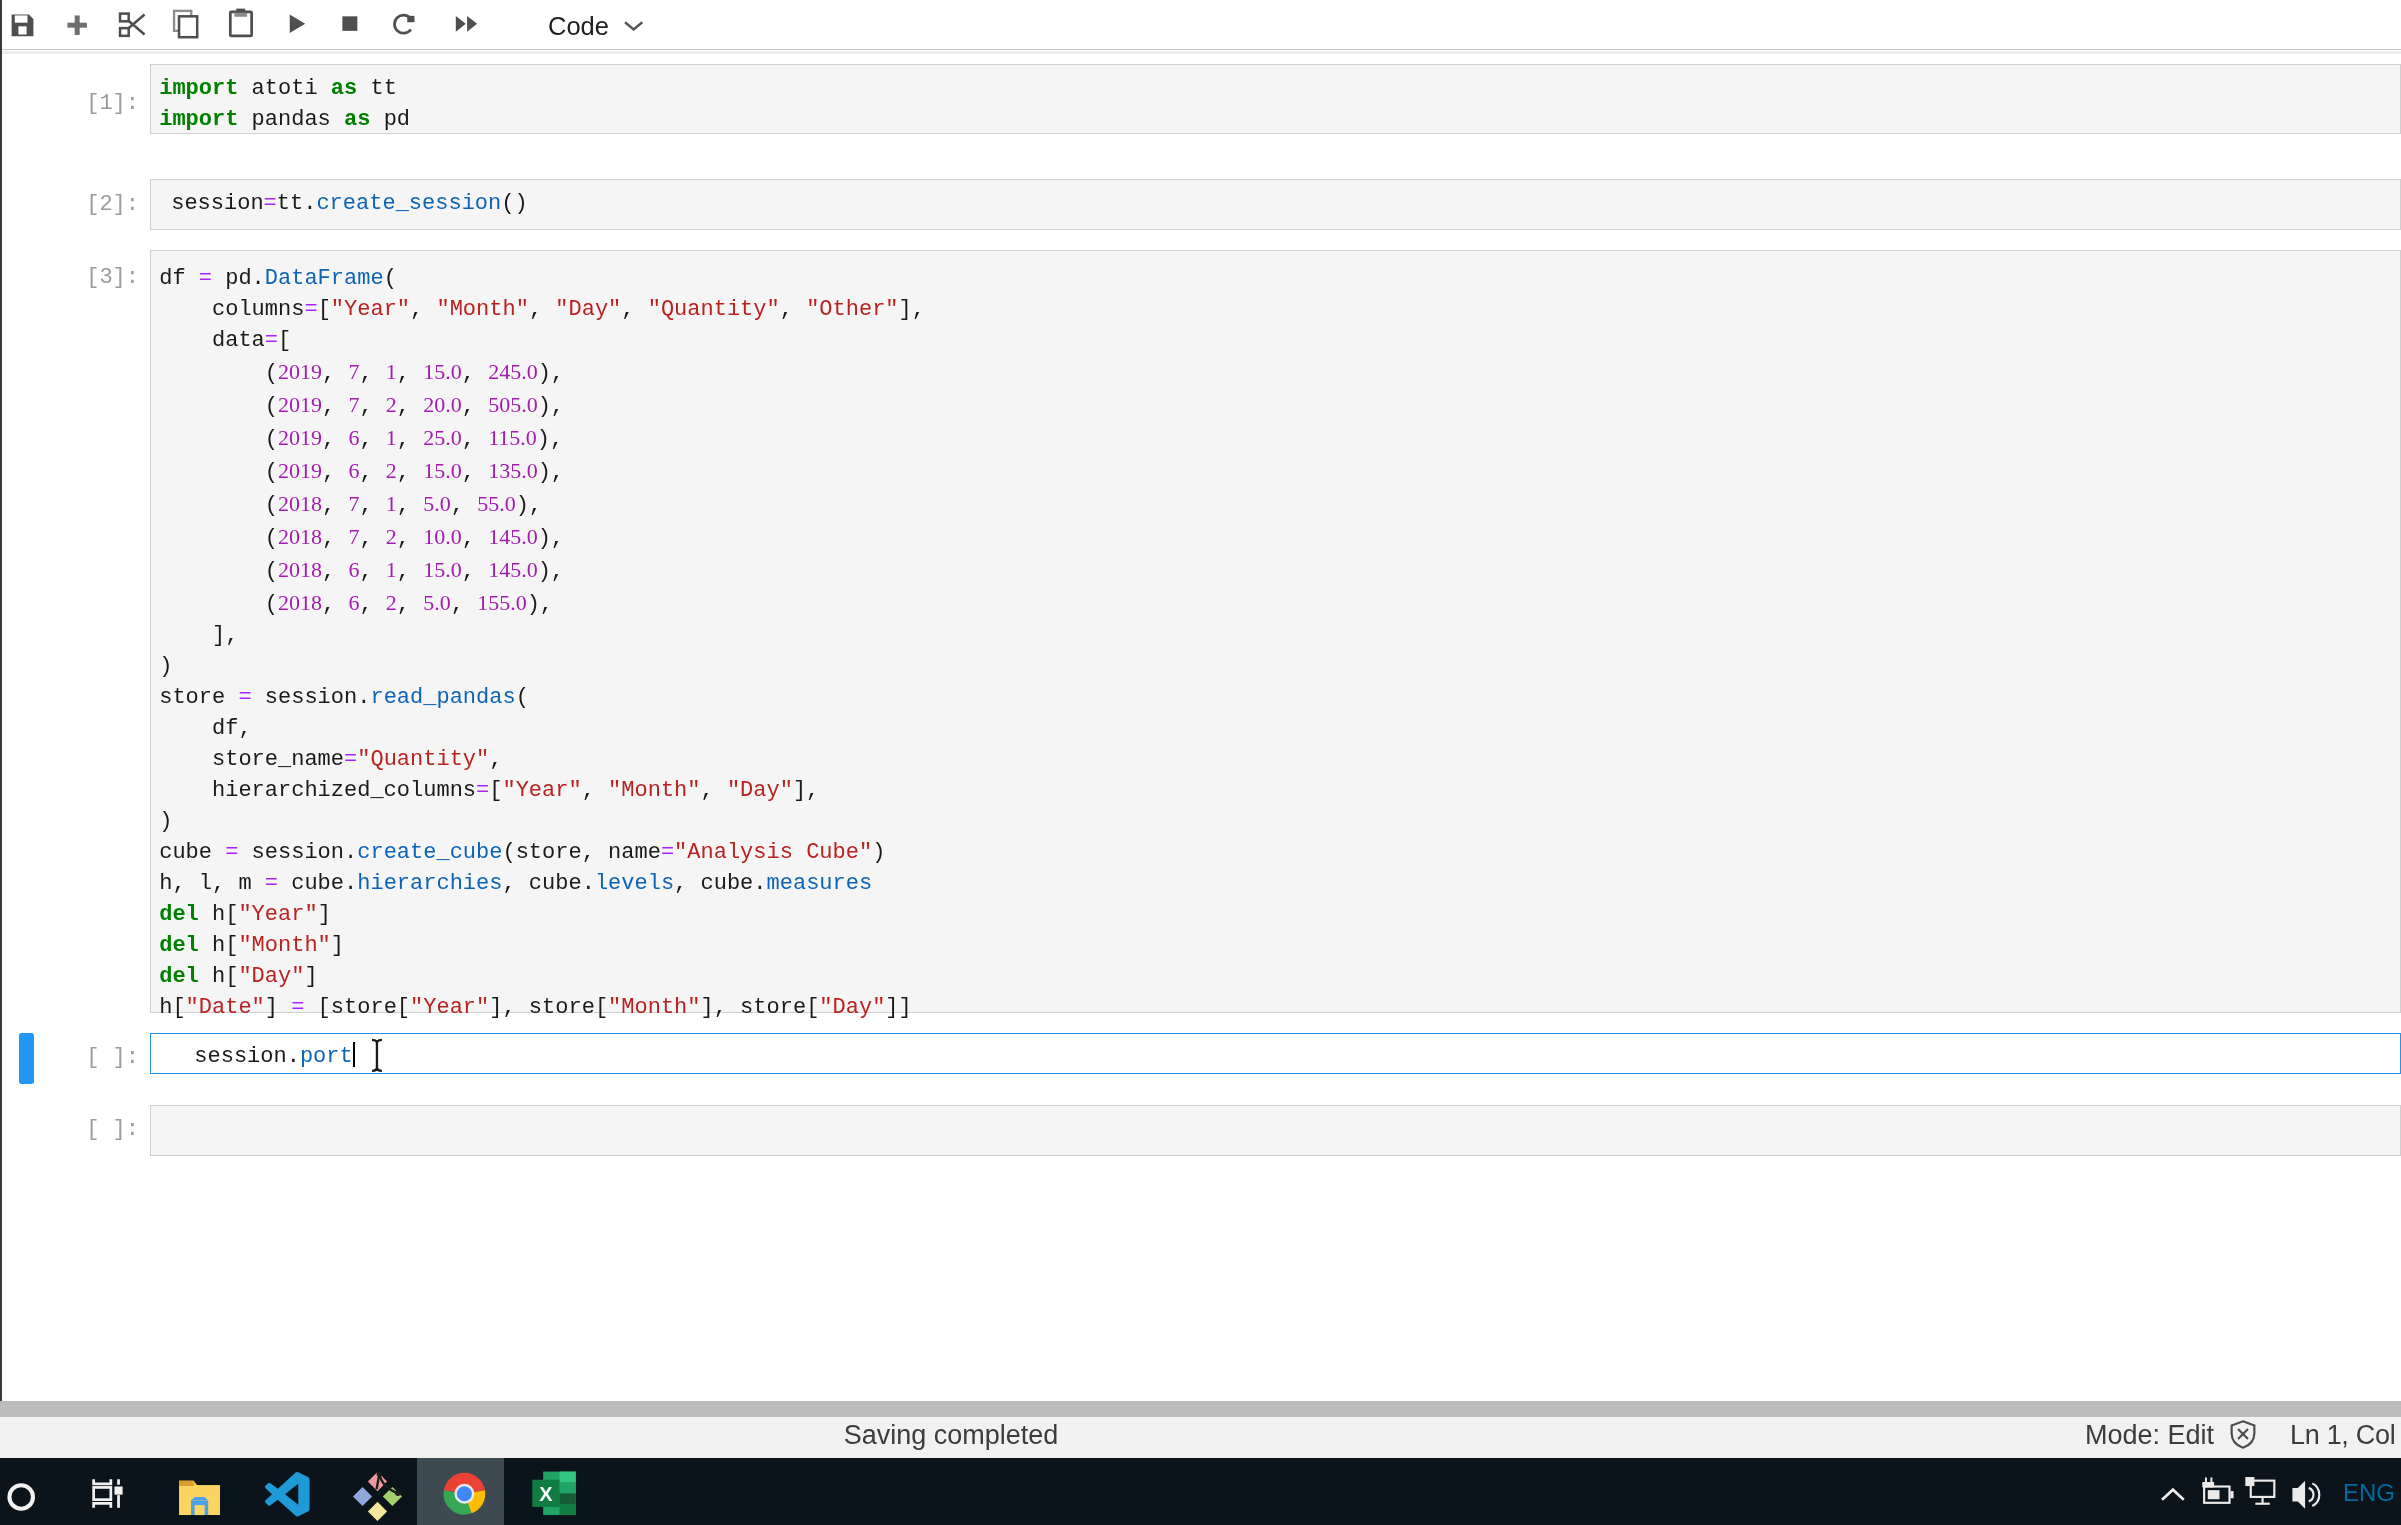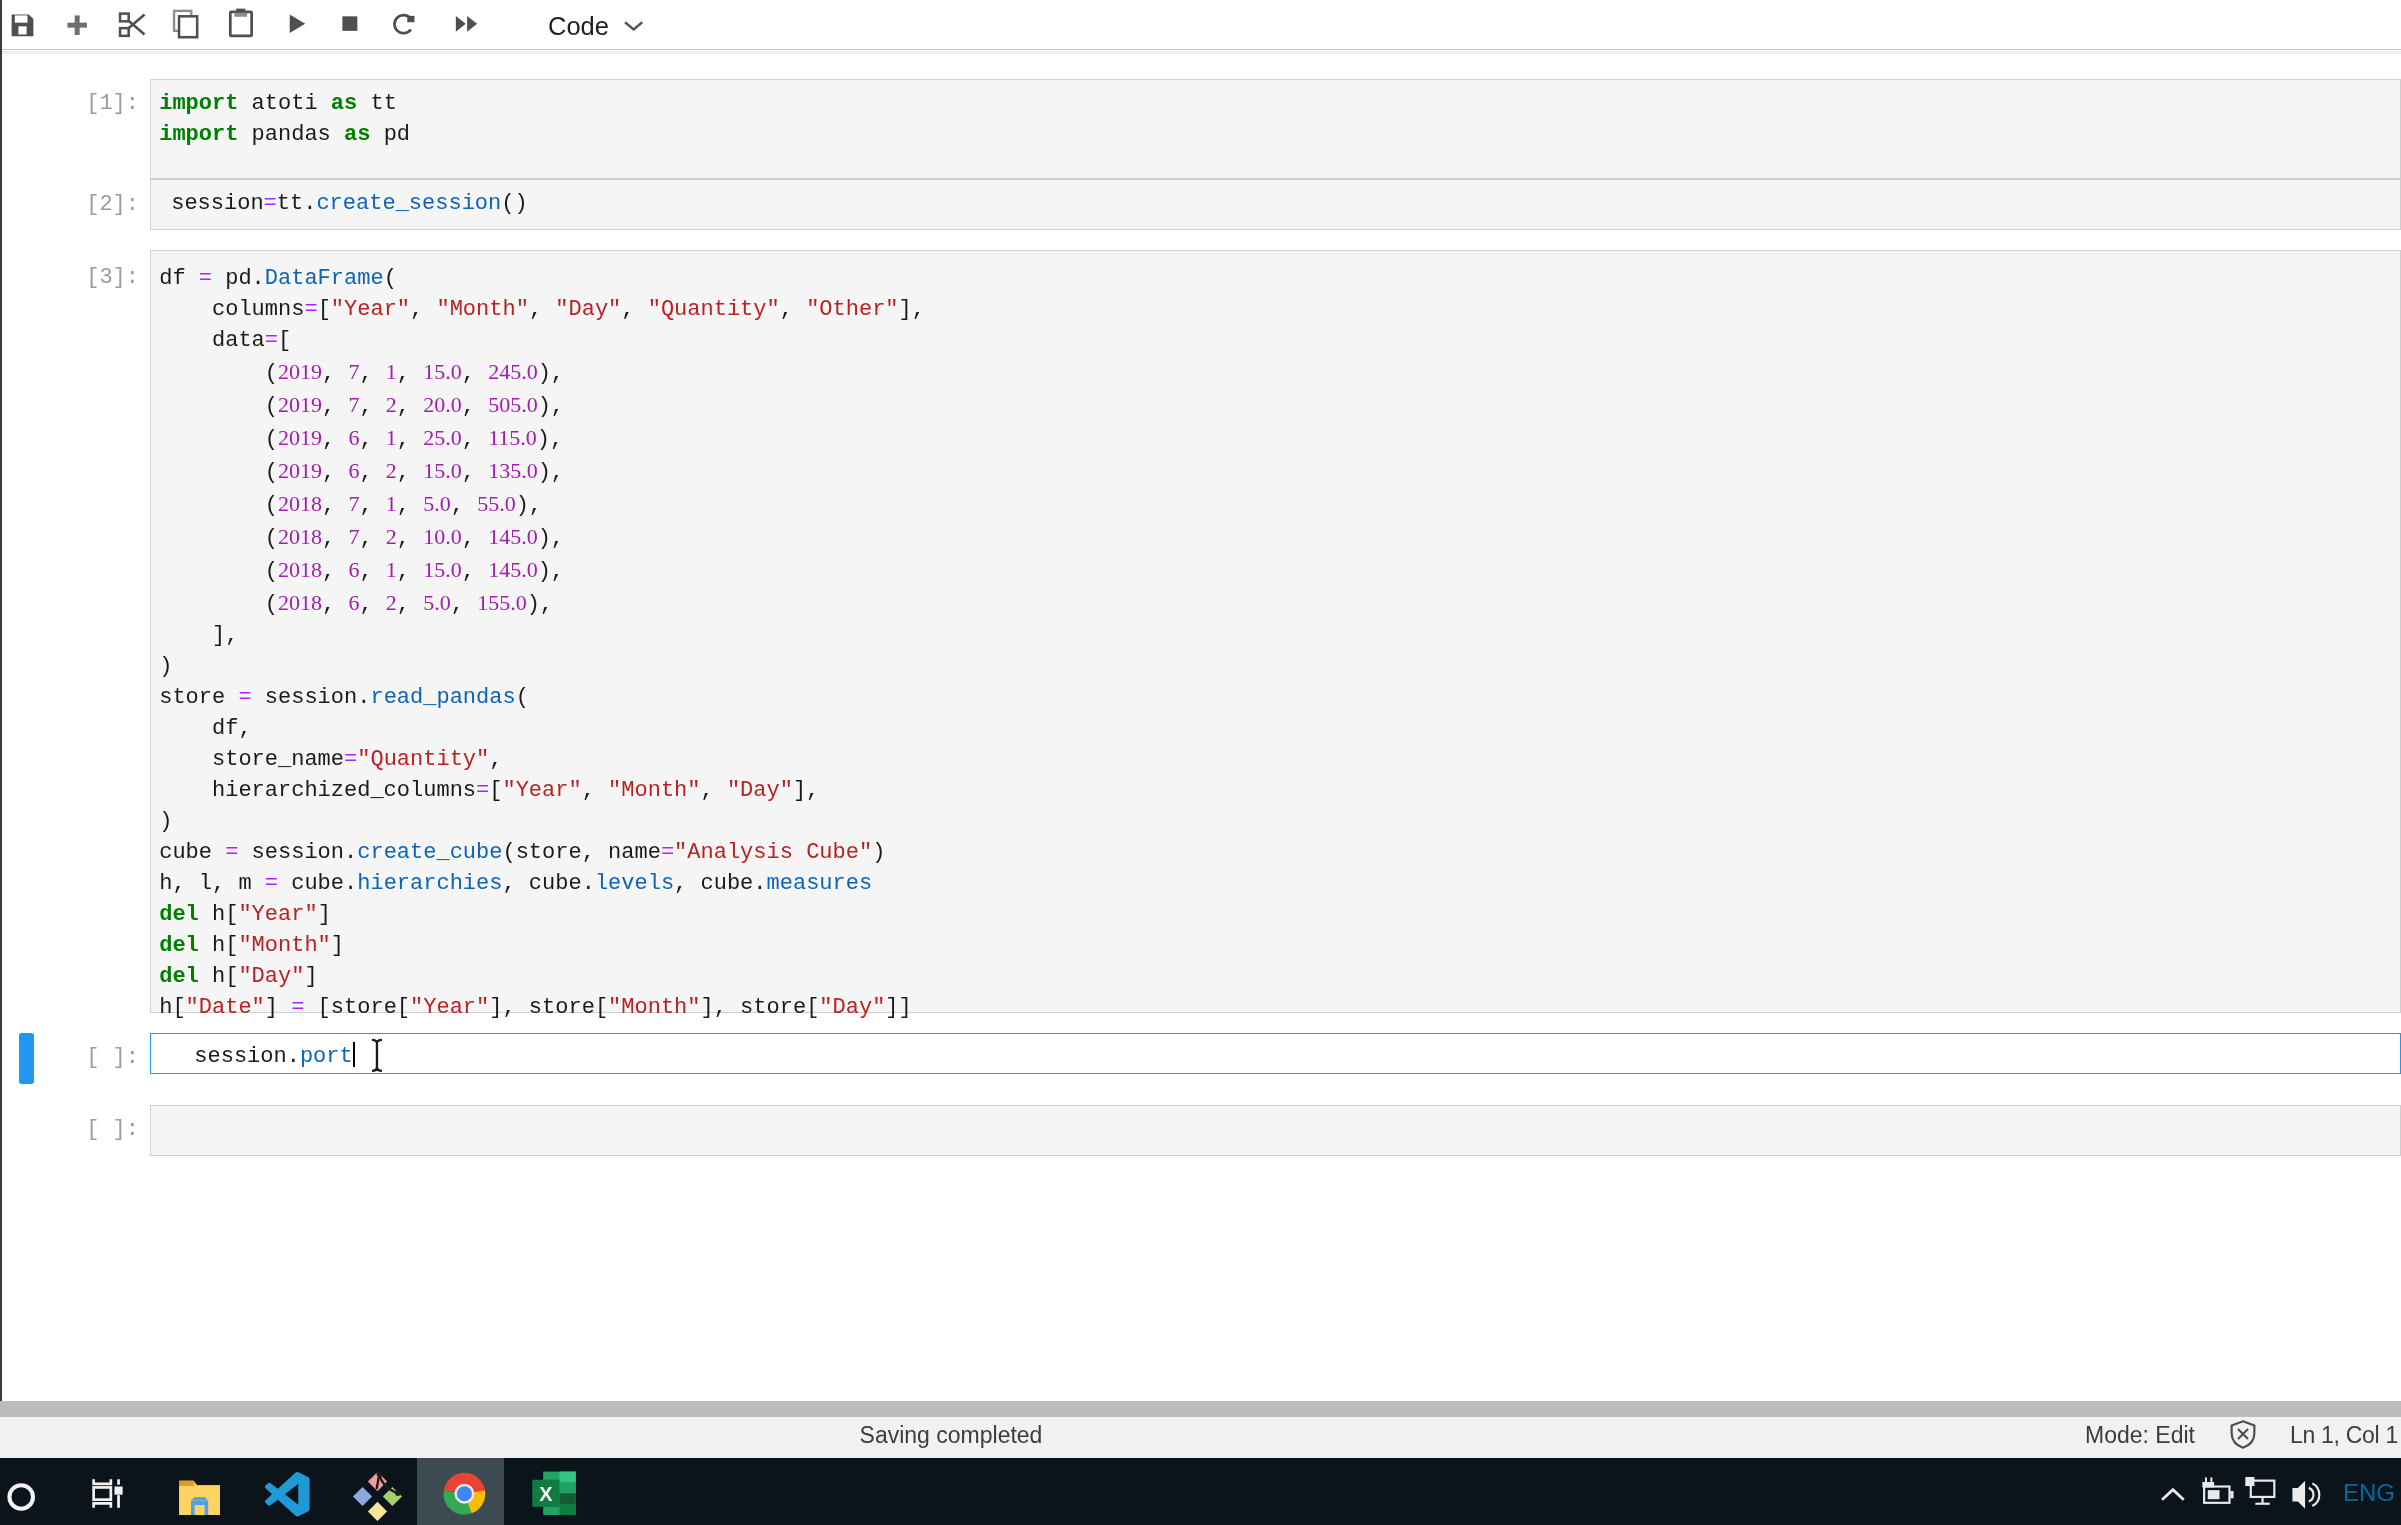--- a/index.html
+++ b/index.html
@@ -24,21 +24,21 @@
 .f{color:#0d63b6;}
 #activecell{left:150px;top:1033px;width:2251px;height:41px;background:#fff;
   border:1.8px solid #2196f3;box-sizing:border-box;padding-left:36px;}
 #activecell pre{margin:0;padding:7.3px 0 0 7.3px;font-family:"Liberation Mono",monospace;
   font-size:22px;line-height:31px;color:#1a1a1a;}
 #collapser{left:19px;top:1033px;width:14.6px;height:51px;background:#2196f3;border-radius:2.7px;}
 .caret{display:inline-block;width:1.8px;height:24.6px;background:#000;vertical-align:-4.6px;}
 
 #scrollstrip{left:0;top:1401px;width:2401px;height:15.5px;background:#bcbcbc;}
 #statusbar{left:0;top:1417px;width:2401px;height:41px;background:#f1f1f1;}
-.stxt{font-size:23px;color:#3c3c3c;line-height:36px;}
+.stxt{font-size:27px;color:#3c3c3c;line-height:36px;}
 #taskbar{left:0;top:1458px;width:2401px;height:67px;background:#0b131b;}
 #chromehl{left:417px;top:1458px;width:87px;height:67px;background:#3d4a52;}
 .eng{font-size:24px;color:#0369a1;}
 </style>
 </head>
 <body>
 
 <div id="toolbar" class="abs"></div>
 <div id="tbstrip" class="abs"></div>
 <svg class="abs" style="left:0;top:0" width="692" height="49" viewBox="0 0 760 54">
@@ -79,21 +79,21 @@
 <rect x="447.5" y="17.5" width="8" height="7" fill="#4f4f4f"></rect>
     </g>
 
 <polygon points="501,17.5 501,35 512,26.3" fill="#4f4f4f"></polygon>
 <polygon points="513.5,17.5 513.5,35 524.5,26.3" fill="#4f4f4f"></polygon>
 
 <polyline points="687.5,24.5 697,32.5 706.5,24.5" fill="none" stroke="#555" stroke-width="2.6"></polyline>
 </svg>
 <div class="abs codeword">Code</div>
 <div id="leftedge" class="abs"></div>
-<div class="cell abs" style="top:79px;height:100px;">
+<div class="cell abs" style="top:64px;height:70px;">
     <pre style="padding-top:8.2px"><span class="k">import</span> atoti <span class="k">as</span> tt
 <span class="k">import</span> pandas <span class="k">as</span> pd</pre>
   </div>
 <div class="prompt abs" style="top:88px;">[1]:</div>
 <div class="cell abs" style="top:179px;height:51px;padding-left:12px;">
     <pre style="padding-top:8.2px">session<span class="o">=</span>tt.<span class="f">create_session</span>()</pre>
   </div>
 <div class="prompt abs" style="top:189px;">[2]:</div>
 <div class="cell abs" style="top:250px;height:763px;">
     <pre style="padding-top:12px">df <span class="o">=</span> pd.<span class="f">DataFrame</span>(

